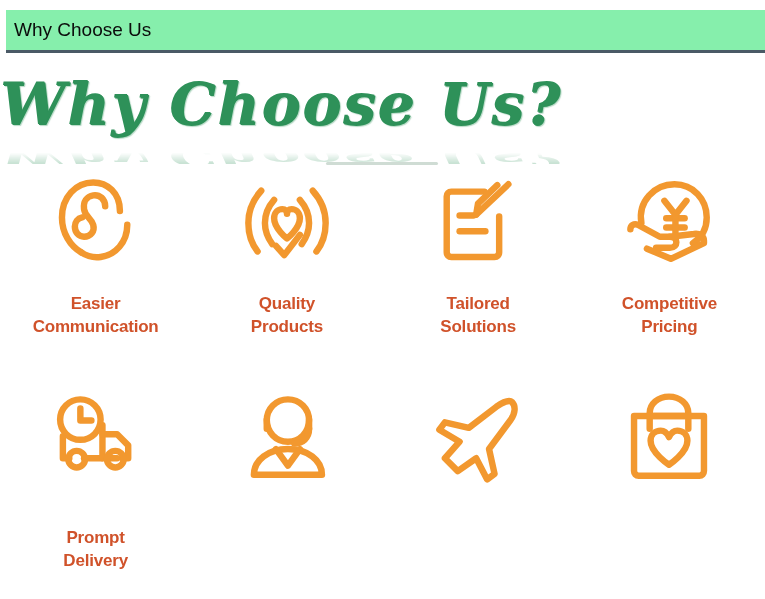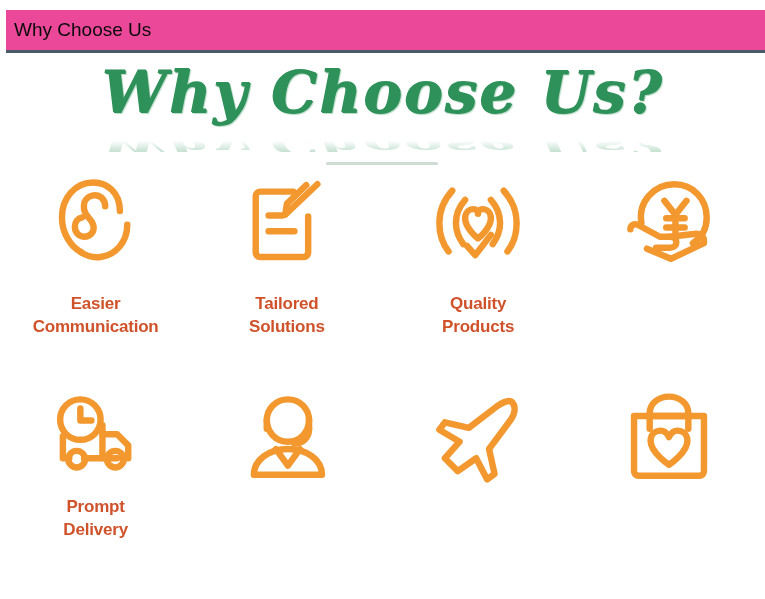--- a/index.html
+++ b/index.html
@@ -16,21 +16,21 @@
     -webkit-font-smoothing: antialiased;
   }
 
   
   #window-header {
     position: absolute;
     left: 6px;
     top: 10px;
     width: 759px;
     height: 43px;
-    background: #ec4899;
+    background: #86efac;
     border-bottom: 3px solid #4a5a66;
     box-sizing: border-box;
   }
   #window-title {
     position: absolute;
     left: 8px;
     top: 50%;
     transform: translateY(-50%);
     font-size: 19px;
     color: #0b0b0b;
@@ -51,23 +51,23 @@
 
   
   #hero {
     position: relative;
     width: 765px;
     height: 112px;
   }
   #hero-title-wrap {
     position: absolute;
     left: 0;
-    top: 2px;
-    width: 765px;
-    text-align: center;
+    top: 14px;
+    width: 765px;
+    text-align: left;
   }
   #hero-title {
     display: inline-block;
     font-family: "DejaVu Serif", serif;
     font-style: italic;
     font-weight: bold;
     font-size: 58px;
     line-height: 68px;
     letter-spacing: 2px;
     color: #2E9159;
@@ -140,21 +140,21 @@
     text-align: center;
     color: #D0522A;
     font-family: "Liberation Sans", sans-serif;
     font-weight: bold;
     font-size: 17px;
     line-height: 23px;
     white-space: pre-line;
     letter-spacing: -0.2px;
   }
   .feature-row.row-2 .feature-label {
-    margin-top: 9px;
+    margin-top: 40px;
   }
 </style>
 </head>
 <body>
 
 <div id="window-header">
   <span id="window-title">Why Choose Us</span>
 </div>
 
 <div id="page">
@@ -179,58 +179,60 @@
             <path d="M60 33 C60 25 54 20 47 21 C40 22 36 28 37 36 C38 44 45 46 47 53 C49 60 44 66 37 66 C31 66 27 61 27 55 C27 50 30 46 35 45"></path>
           </svg>
         </div>
         <div class="feature-label">Easier
 Communication</div>
       </div>
 
       <div class="feature-cell">
         <div class="feature-icon">
           <svg width="92" height="92" viewBox="0 0 100 100" fill="none" stroke="#F2982F" stroke-width="7" stroke-linecap="round" stroke-linejoin="round">
-            <path d="M73 44 L73 83 C73 86 71 88 68 88 L21 88 C18 88 16 86 16 83 L16 22 C16 19 18 17 21 17 L57 17"></path>
-            <path d="M30 43 L45 43"></path>
-            <path d="M30 60 L58 60"></path>
-            <path d="M48 42 L83 9"></path>
-            <path d="M48 42 L50 30 L71 10"></path>
-          </svg>
-        </div>
-        <div class="feature-label">Tailored
-Solutions</div>
-      </div>
-
-      <div class="feature-cell">
-        <div class="feature-icon">
-          <svg width="92" height="92" viewBox="0 0 100 100" fill="none" stroke="#F2982F" stroke-width="7" stroke-linecap="round" stroke-linejoin="round">
             <path d="M36 26 C29 34 26 43 26 51 C26 59 29 67 34 74"></path>
             <path d="M22 16 C12 27 8 39 8 51 C8 62 11 73 18 82"></path>
             <path d="M64 26 C71 34 74 43 74 51 C74 59 71 67 66 74"></path>
             <path d="M78 16 C88 27 92 39 92 51 C92 62 89 73 82 82"></path>
             <path d="M50 68 C50 68 36 57 36 46 C36 40 40 36 45 36 C48 36 50 38 50 41 C50 38 52 36 55 36 C60 36 64 40 64 46 C64 57 50 68 50 68 Z"></path>
             <path d="M38 76 L47 86 L64 64"></path>
           </svg>
         </div>
         <div class="feature-label">Quality
 Products</div>
+      </div>
+
+      <div class="feature-cell">
+        <div class="feature-icon">
+          <svg width="92" height="92" viewBox="0 0 100 100" fill="none" stroke="#F2982F" stroke-width="7" stroke-linecap="round" stroke-linejoin="round">
+            <path d="M73 44 L73 83 C73 86 71 88 68 88 L21 88 C18 88 16 86 16 83 L16 22 C16 19 18 17 21 17 L57 17"></path>
+            <path d="M30 43 L45 43"></path>
+            <path d="M30 60 L58 60"></path>
+            <path d="M48 42 L83 9"></path>
+            <path d="M48 42 L50 30 L71 10"></path>
+          </svg>
+        </div>
+        <div class="feature-label">Tailored
+Solutions</div>
       </div>
 
       <div class="feature-cell">
         <div class="feature-icon">
           <svg width="92" height="92" viewBox="0 0 100 100" fill="none" stroke="#F2982F" stroke-width="7" stroke-linecap="round" stroke-linejoin="round">
             <path d="M20 51 C16 28 34 9 56 9 C76 9 91 25 91 45 C91 57 85 67 76 73"></path>
             <path d="M45 27 L57 42 L69 27"></path>
             <path d="M47 46 L67 46"></path>
             <path d="M47 56 L67 56"></path>
             <path d="M57 42 L57 64"></path>
             <path d="M8 58 C8 54 12 51 16 53 L40 66 L51 66 C56 66 58 69 58 72 C58 75 56 78 51 78 L36 78"></path>
             <path d="M51 66 L77 63 C83 62 88 65 88 70 L88 73 L52 90 L26 79"></path>
           </svg>
         </div>
+        <div class="feature-label">Competitive
+Pricing</div>
       </div>
 
     </div>
 
     <div class="feature-row row-2">
 
       <div class="feature-cell">
         <div class="feature-icon">
           <svg width="92" height="92" viewBox="0 0 100 100" fill="none" stroke="#F2982F" stroke-width="7" stroke-linecap="round" stroke-linejoin="round">
             <circle cx="33" cy="30" r="22"></circle>

